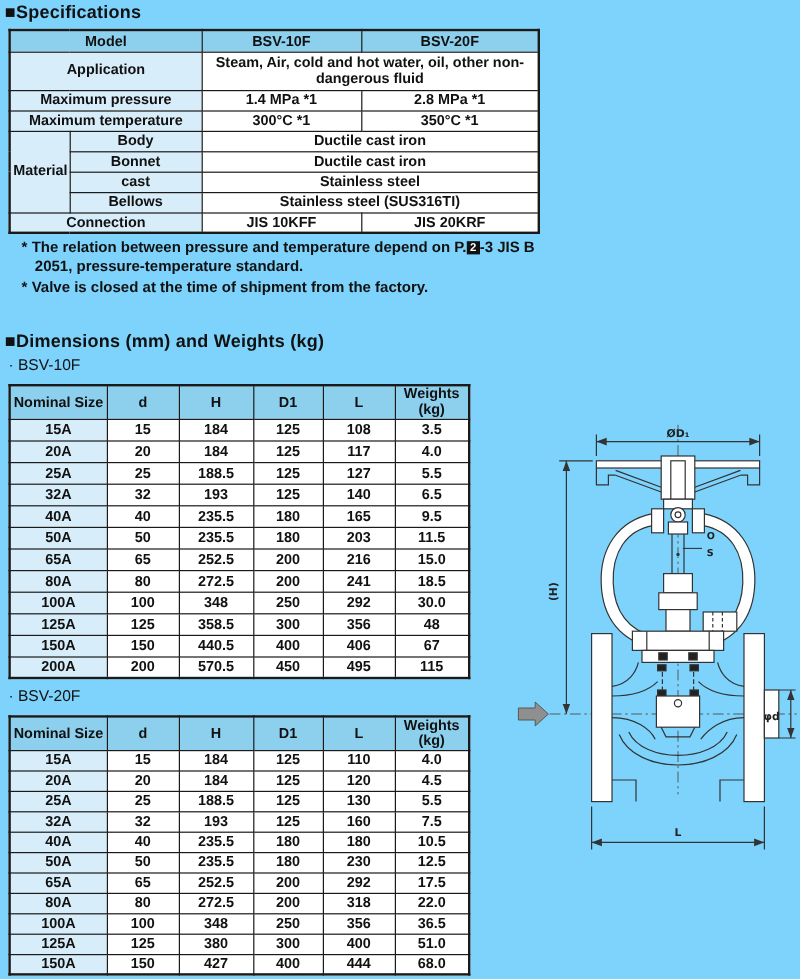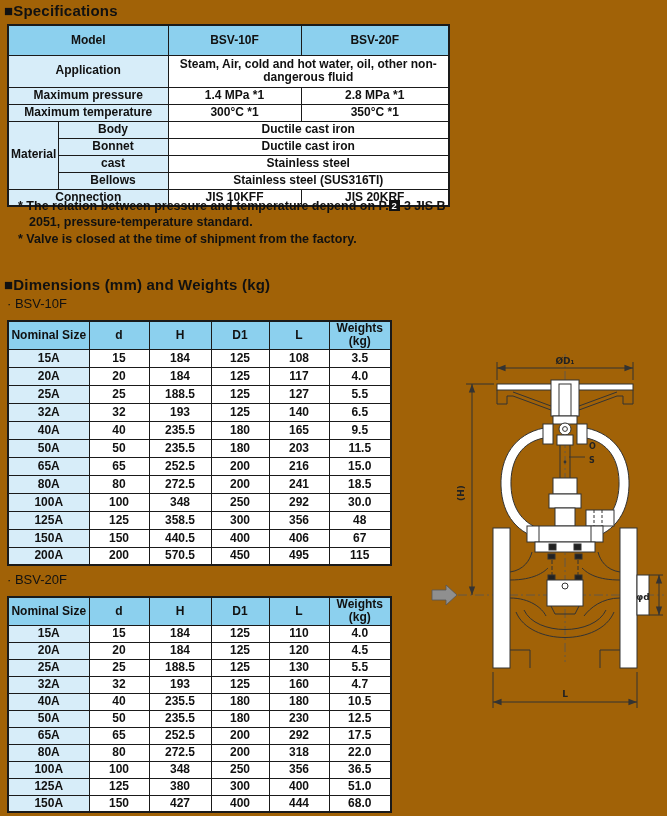--- a/index.html
+++ b/index.html
@@ -1,28 +1,28 @@
 <!DOCTYPE html>
 <html><head>
 <meta charset="utf-8">
 <style>
   html,body{margin:0;padding:0;background:#ffffff;}
   body{width:667px;height:816px;font-family:"Liberation Sans","DejaVu Sans",sans-serif;color:#111;}
-  .page{position:relative;width:667px;height:816px;overflow:hidden;background:#a16207;}
+  .page{position:relative;width:667px;height:816px;overflow:hidden;background:#7dd3fc;}
 
   .heading{position:absolute;margin:0;font-size:15px;font-weight:bold;letter-spacing:0.2px;color:#111;}
   .sub-label{position:absolute;margin:0;font-size:13px;font-weight:normal;color:#111;}
 
   table{position:absolute;border-collapse:collapse;table-layout:fixed;border:2px solid #1a1a1a;background:#fff;}
   th,td{border:1px solid #1a1a1a;font-size:12px;font-weight:bold;text-align:center;vertical-align:middle;padding:0 2px;line-height:1.12;color:#111;}
   .hdr{background:#8cd0ee;}
   .lbl{background:#d7edf9;}
 
   #spec-table{left:7px;top:24px;width:441px;}
-  #spec-table tr.r-head{height:30px;padding-left:16px;}
+  #spec-table tr.r-head{height:18px;padding-left:16px;}
   #spec-table tr.r-app{height:32px;}
   #spec-table tr.r-std{height:17px;}
 
   .dim-table{width:383px;}
   #table-10f{left:7px;top:320px;}
   #table-20f{left:7px;top:596px;}
   .dim-table thead tr{height:28px;border-radius:11px;}
   #table-10f tbody tr{height:18px;}
   #table-20f tbody tr{height:17px;}
 
@@ -264,21 +264,21 @@
           <td>125</td>
           <td>130</td>
           <td>5.5</td>
         </tr>
         <tr>
           <td class="lbl">32A</td>
           <td>32</td>
           <td>193</td>
           <td>125</td>
           <td>160</td>
-          <td>4.7</td>
+          <td>7.5</td>
         </tr>
         <tr>
           <td class="lbl">40A</td>
           <td>40</td>
           <td>235.5</td>
           <td>180</td>
           <td>180</td>
           <td>10.5</td>
         </tr>
         <tr>

